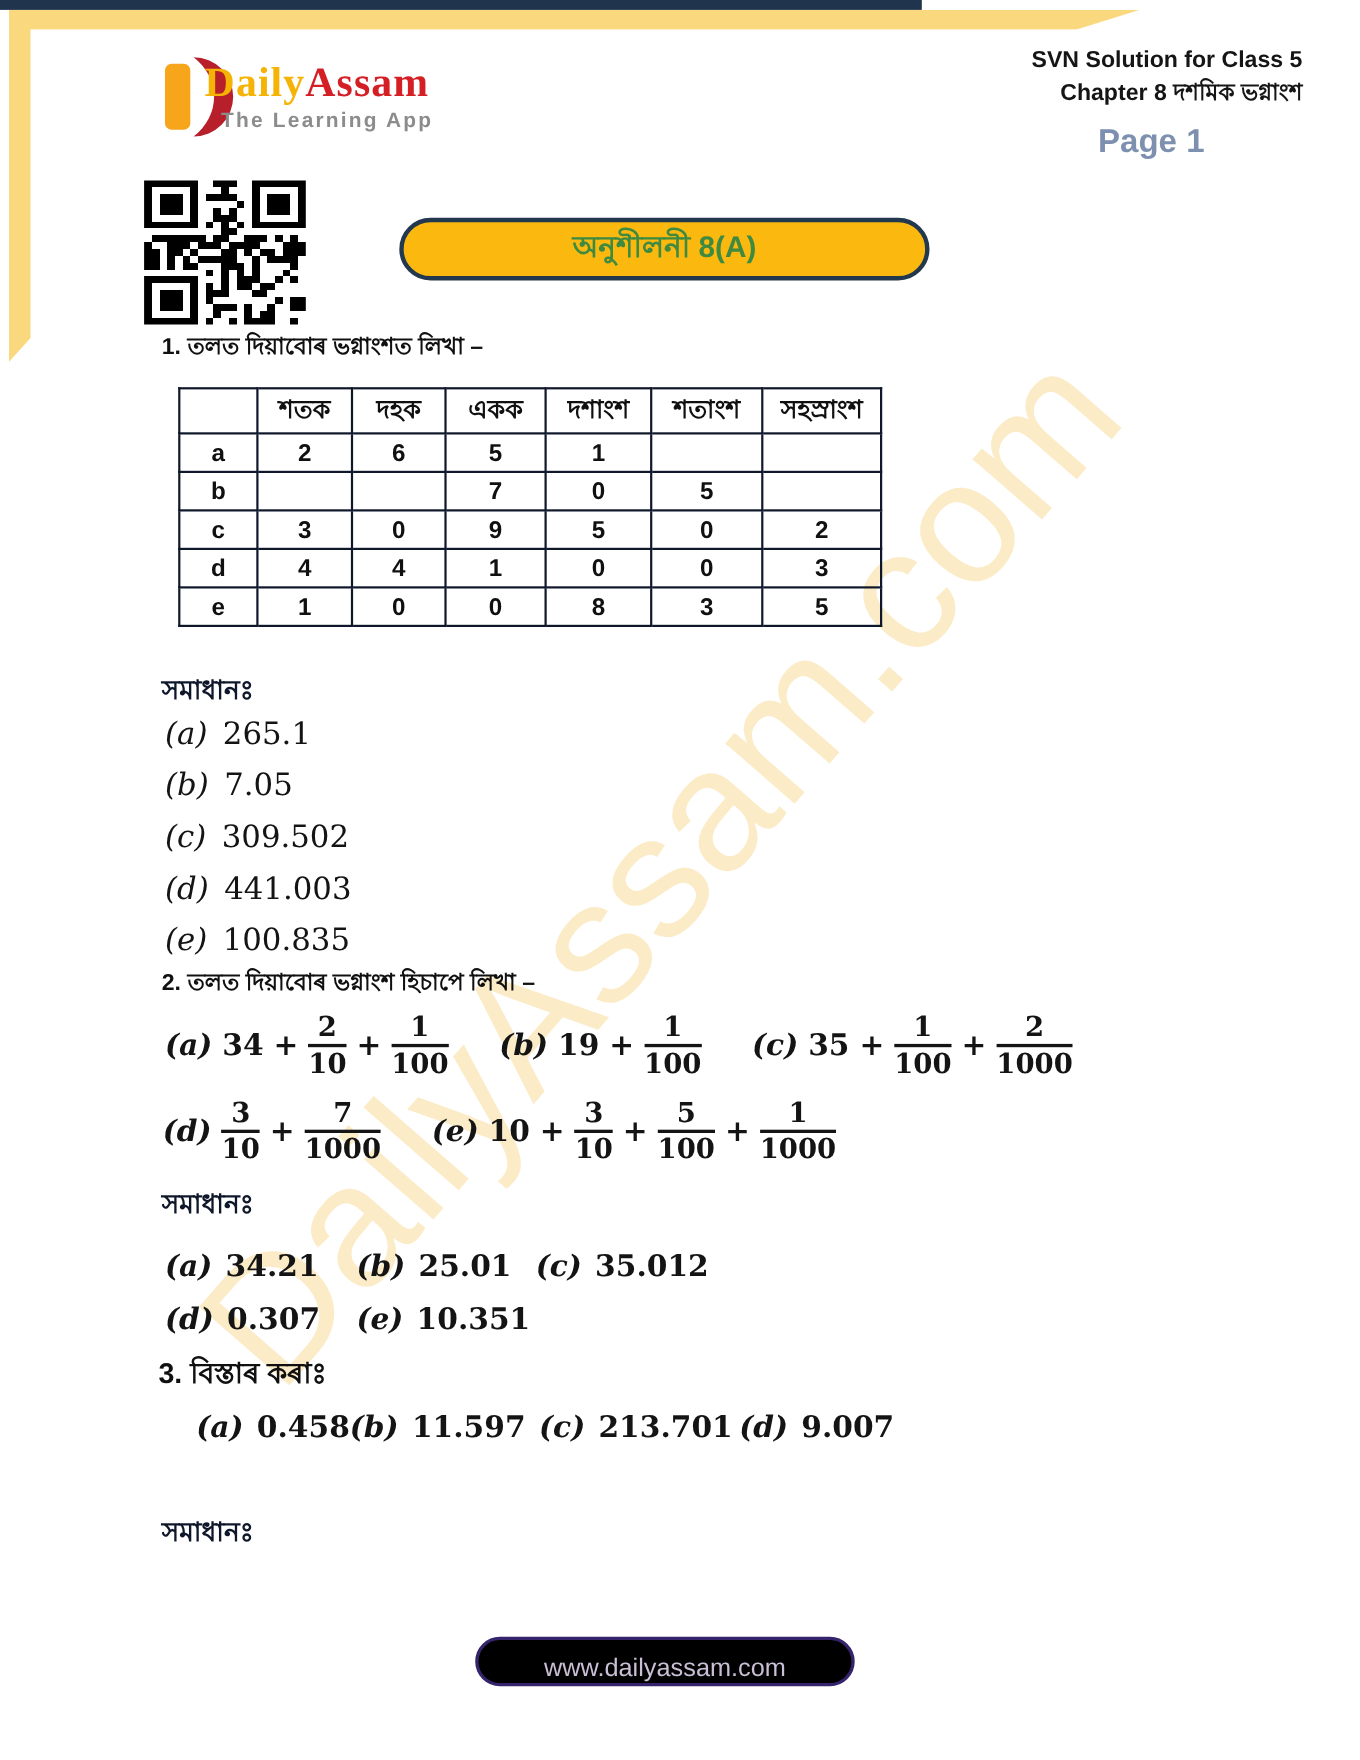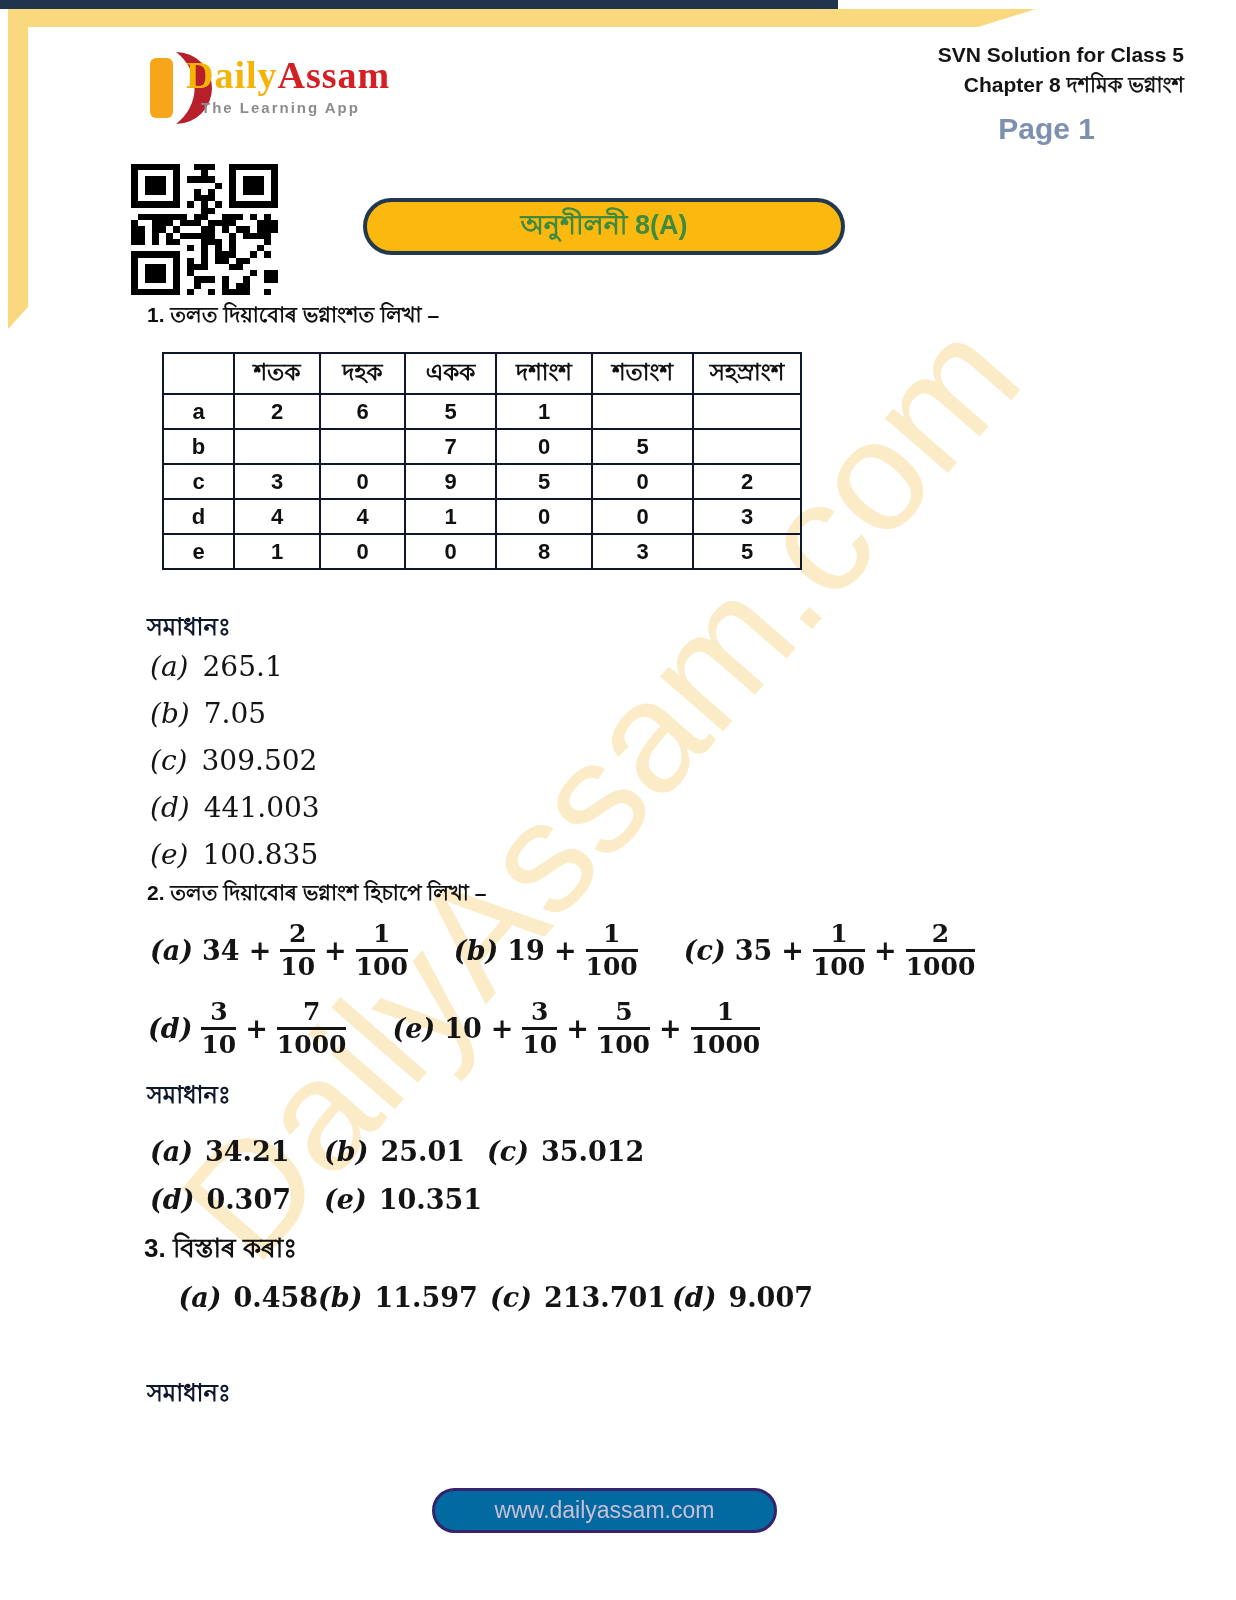--- a/index.html
+++ b/index.html
@@ -17,21 +17,21 @@
               clip-path:polygon(0 0,100% 0,calc(100% - 58px) 100%,0 100%);z-index:2;}
   .ribbon-left{position:absolute;left:8px;top:9px;width:20px;height:320px;background:#FAD87E;
                clip-path:polygon(0 0,100% 0,100% calc(100% - 22px),0 100%);z-index:2;}
 
   
   .logo-mark{position:absolute;left:136px;top:48px;z-index:3;}
   .brand{position:absolute;left:186px;top:53px;z-index:3;font-family:"Liberation Serif",serif;
          font-weight:bold;font-size:38px;letter-spacing:1px;}
   .brand .w1{color:#F4B305;}
   .brand .w2{color:#D41F24;}
-  .tagline{position:absolute;left:201px;top:99px;z-index:3;font-size:15px;font-weight:bold;
+  .tagline{position:absolute;left:201px;top:99px;z-index:3;font-size:19px;font-weight:bold;
            color:#8C8C8C;letter-spacing:2px;}
   .doc-title{position:absolute;right:52px;top:40px;z-index:3;text-align:right;font-size:21px;
              font-weight:bold;color:#151515;line-height:1.45;}
   .page-label{position:absolute;right:141px;top:112px;z-index:3;font-size:30px;font-weight:bold;
               color:#7D90B0;}
 
   
   .qr{position:absolute;left:131px;top:164px;z-index:3;}
 
   
@@ -81,22 +81,22 @@
   .pair{display:inline-block;}
   .plbl2{font-style:italic;margin-right:12px;}
   #q2a1 .pair:nth-child(1){width:174px;} #q2a1 .pair:nth-child(2){width:163px;}
   #q2a2 .pair:nth-child(1){width:174px;}
   #q3r1 .pair:nth-child(1){width:166px;text-align:right;} #q3r1 .pair:nth-child(2){width:172px;}
   #q3r1 .pair:nth-child(3){width:182px;}
   #q3r2 .pair:nth-child(1){width:166px;} #q3r2 .pair:nth-child(2){width:172px;}
 
   
   .footer-pill{position:absolute;left:432px;top:1488px;width:345px;height:45px;box-sizing:border-box;
-               background:#0369a1;border:3px solid #35246B;border-radius:24px;z-index:3;
-               display:flex;align-items:center;justify-content:center;
+               background:#000000;border:3px solid #35246B;border-radius:24px;z-index:3;
+               display:flex;align-items:flex-end;justify-content:center;
                font-size:23px;color:#C9BFD6;cursor:pointer;}
 </style>
 </head>
 <body>
 
 <div class="page">
 
   <div class="watermark">DailyAssam.com</div>
 
   <div class="topbar"></div>

